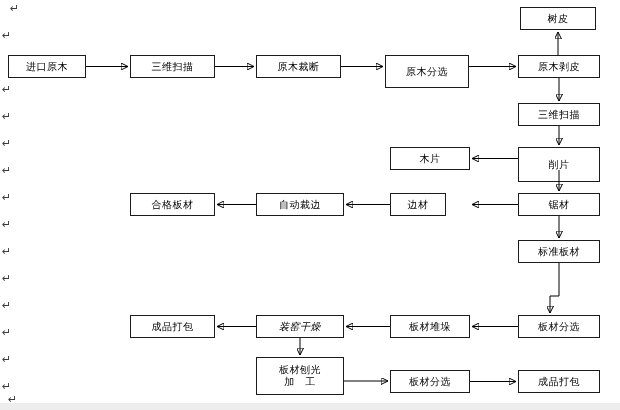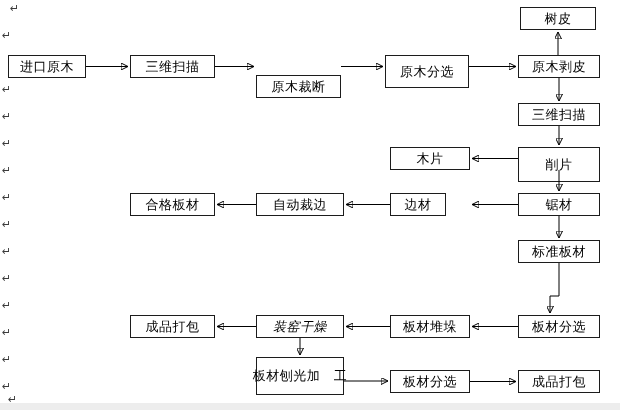--- a/index.html
+++ b/index.html
@@ -6,45 +6,45 @@
   body{
     width:620px;height:410px;background:#ffffff;
     font-family:"Liberation Serif","DejaVu Serif",serif;
   }
   #doc{
     position:relative;width:620px;height:410px;background:#ffffff;overflow:hidden;
   }
   .node{
     position:absolute;background:#ffffff;border:1px solid #1c1c1c;
     display:flex;align-items:center;justify-content:center;
-    font-size:13px;color:#000;box-sizing:border-box;line-height:1.2;
+    font-size:10px;color:#000;box-sizing:border-box;line-height:1.2;
     letter-spacing:0.5px;white-space:nowrap;
   }
-  .node.two-line{}
+  .node.two-line{flex-direction:column;}
   svg.connectors{position:absolute;left:0;top:0;pointer-events:none;}
   svg.connectors line, svg.connectors path{stroke:#000;stroke-width:1;fill:none;}
   .pmark{
     position:absolute;font-size:11px;color:#3c3c3c;
     font-family:"DejaVu Sans",sans-serif;line-height:1;user-select:none;
   }
   .page-edge{
     position:absolute;left:0;top:403px;width:620px;height:7px;
     background:#ededed;
   }
 </style>
 </head>
 <body>
 
 <div id="doc">
 
   <div class="node" style="left:520px;top:7px;width:76px;height:23px;">树皮</div>
 
   <div class="node" style="left:8px;top:55px;width:78px;height:23px;">进口原木</div>
   <div class="node" style="left:130px;top:55px;width:85px;height:23px;">三维扫描</div>
-  <div class="node" style="left:256px;top:55px;width:85px;height:23px;margin-top:20px;">原木裁断</div>
+  <div class="node" style="left:256px;top:55px;width:85px;height:23px;">原木裁断</div>
   <div class="node" style="left:385px;top:55px;width:84px;height:33px;">原木分选</div>
   <div class="node" style="left:518px;top:55px;width:82px;height:23px;">原木剥皮</div>
 
   <div class="node" style="left:518px;top:103px;width:82px;height:23px;">三维扫描</div>
 
   <div class="node" style="left:518px;top:147px;width:82px;height:35px;">削片</div>
   <div class="node" style="left:390px;top:147px;width:80px;height:23px;">木片</div>
 
   <div class="node" style="left:518px;top:193px;width:82px;height:23px;">锯材</div>
   <div class="node" style="left:390px;top:193px;width:56px;height:23px;">边材</div>

